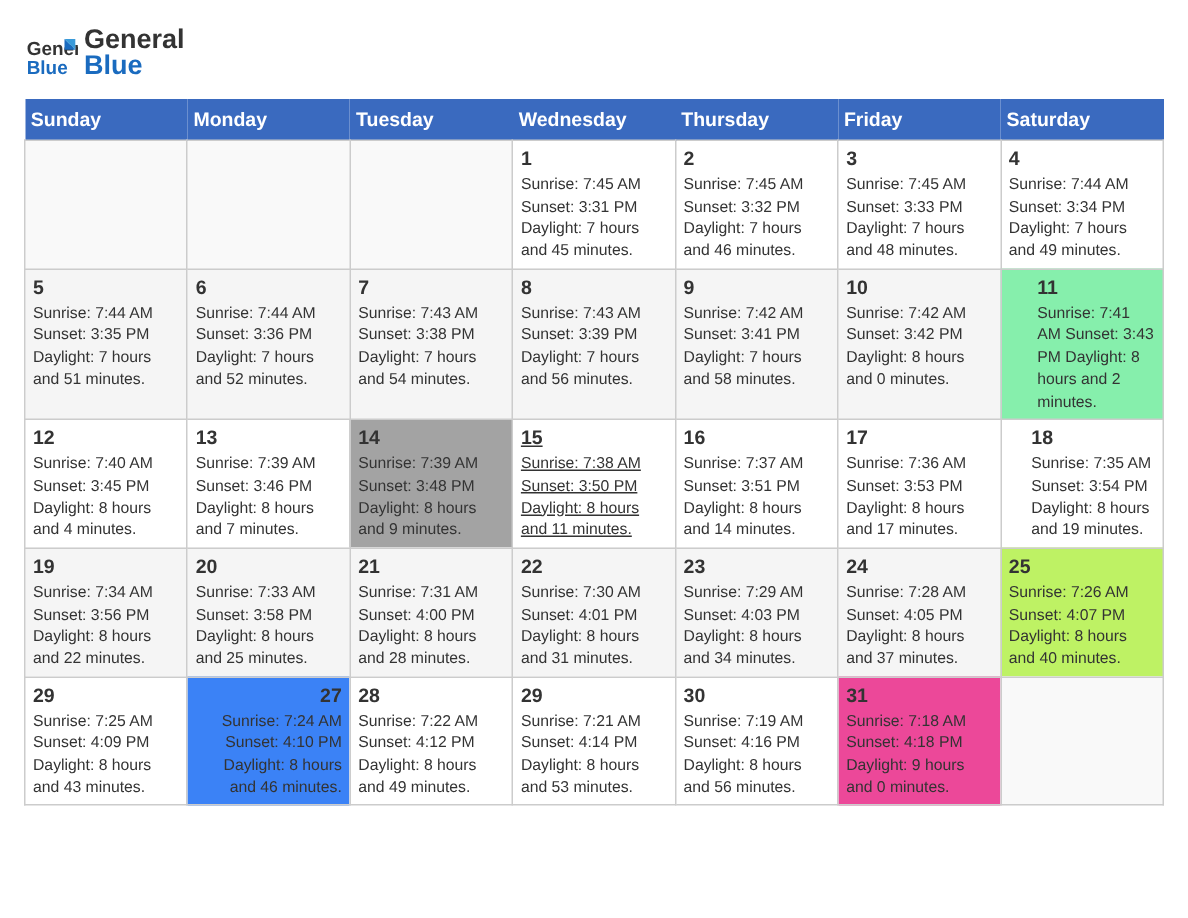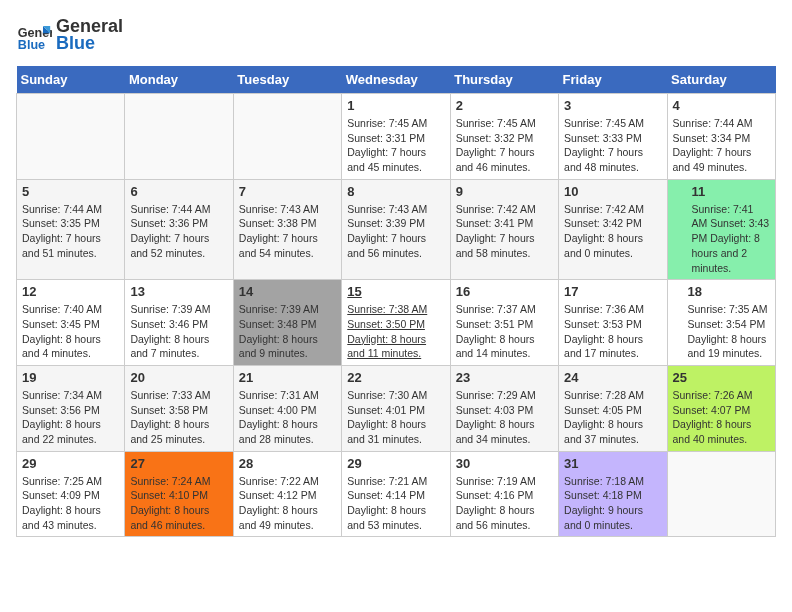--- a/index.html
+++ b/index.html
@@ -275,21 +275,21 @@
 Daylight: 8 hours and 40 minutes.</div>
         </td>
       </tr>
       <tr>
         <td style="background: rgb(255, 255, 255);">
           <div class="day-num">29</div>
           <div class="day-info">Sunrise: 7:25 AM
 Sunset: 4:09 PM
 Daylight: 8 hours and 43 minutes.</div>
         </td>
-        <td style="background: #f97316;">
+        <td style="background: #3b82f6; text-align: right;">
           <div class="day-num">27</div>
           <div class="day-info">Sunrise: 7:24 AM
 Sunset: 4:10 PM
 Daylight: 8 hours and 46 minutes.</div>
         </td>
         <td style="background: rgb(255, 255, 255);">
           <div class="day-num">28</div>
           <div class="day-info">Sunrise: 7:22 AM
 Sunset: 4:12 PM
 Daylight: 8 hours and 49 minutes.</div>
@@ -299,21 +299,21 @@
           <div class="day-info">Sunrise: 7:21 AM
 Sunset: 4:14 PM
 Daylight: 8 hours and 53 minutes.</div>
         </td>
         <td style="background: rgb(255, 255, 255); margin-left: 14px;">
           <div class="day-num">30</div>
           <div class="day-info">Sunrise: 7:19 AM
 Sunset: 4:16 PM
 Daylight: 8 hours and 56 minutes.</div>
         </td>
-        <td style="background: #c4b5fd; margin-top: 36px;">
+        <td style="background: #ec4899; margin-top: 36px;">
           <div class="day-num">31</div>
           <div class="day-info">Sunrise: 7:18 AM
 Sunset: 4:18 PM
 Daylight: 9 hours and 0 minutes.</div>
         </td>
         <td class="empty-cell" style="background: rgb(250, 250, 250);"></td>
       </tr>
     </tbody>
 </table>
 

